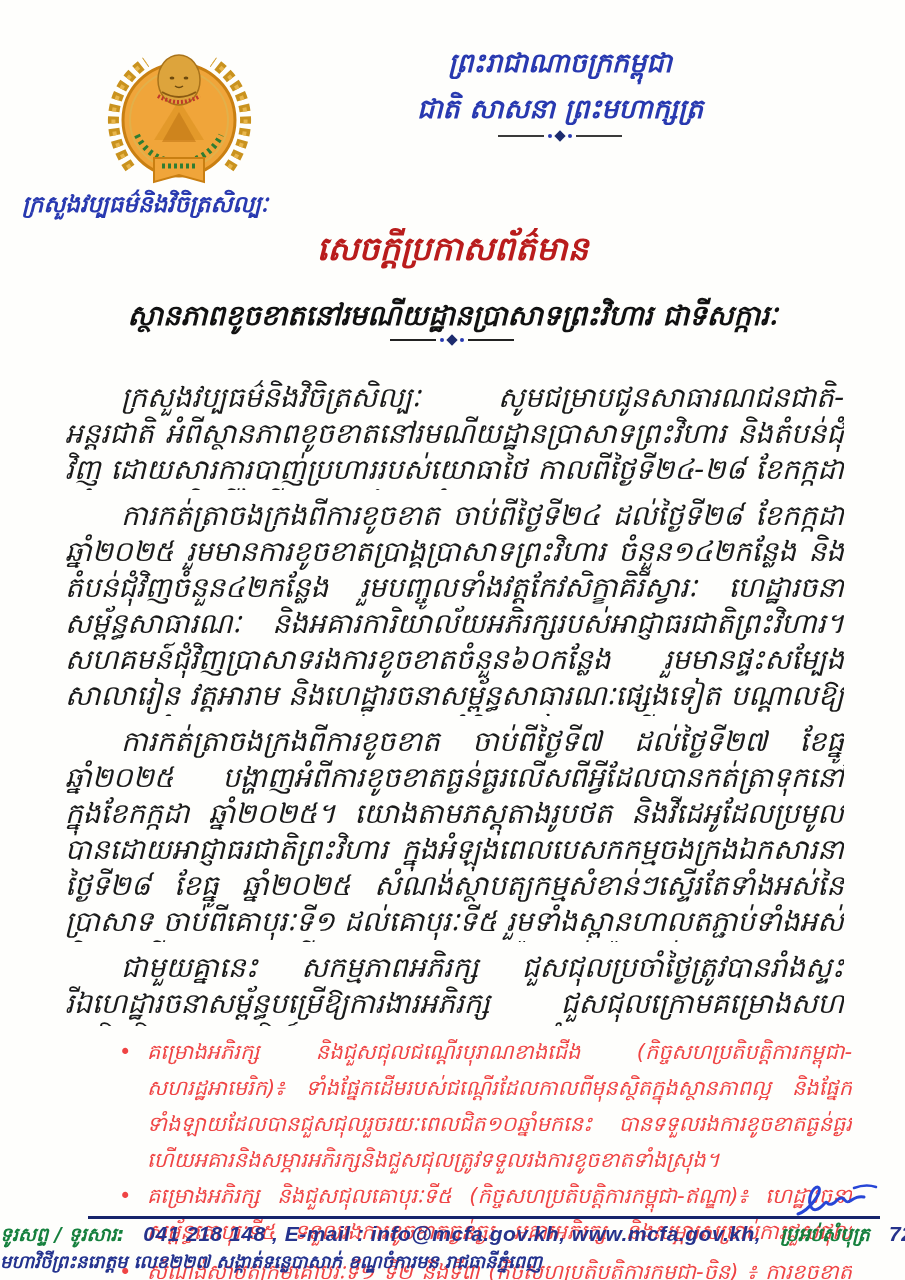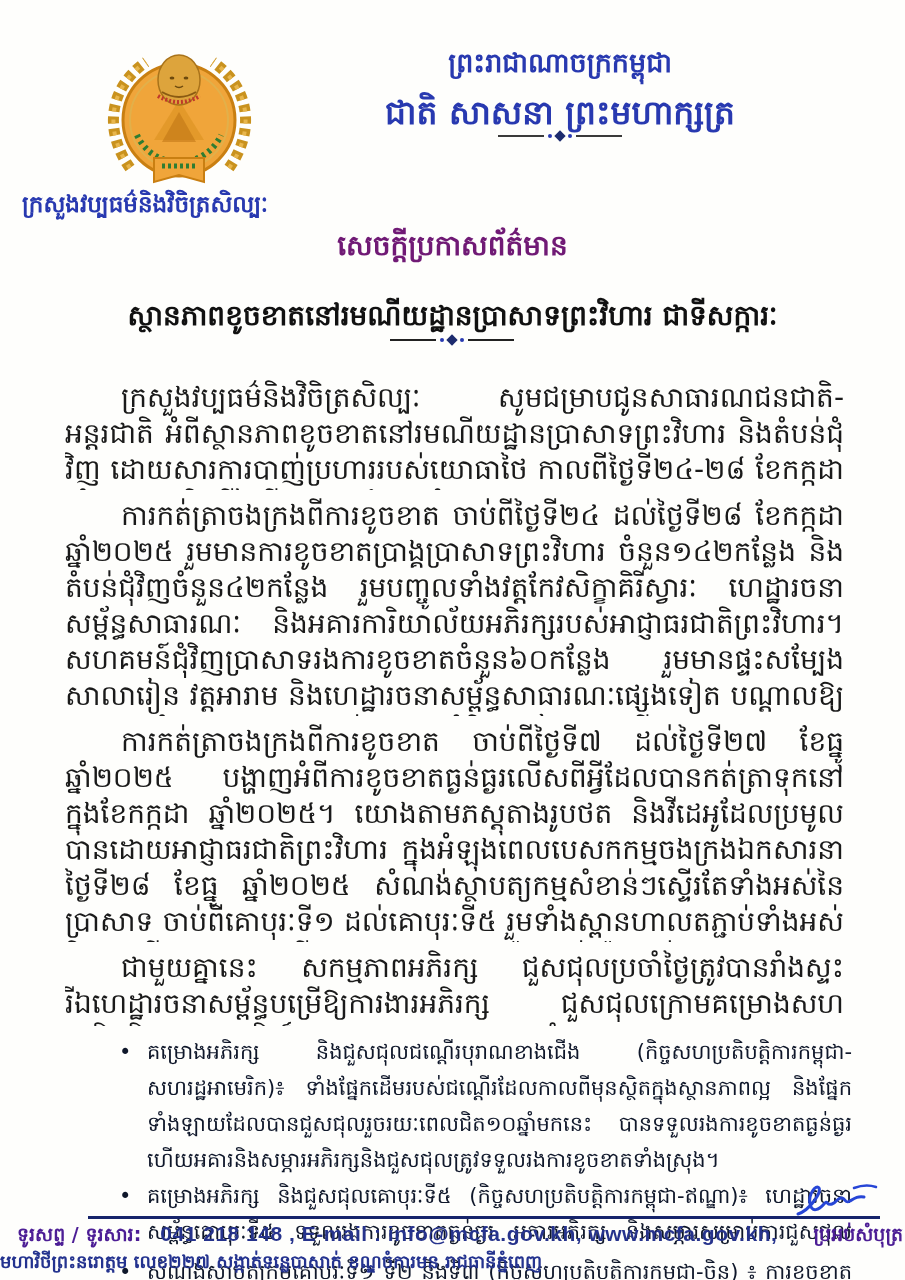--- a/index.html
+++ b/index.html
@@ -1,64 +1,64 @@
 <!DOCTYPE html>
 <html><head>
 <meta charset="utf-8">
 <style>
   html,body{margin:0;padding:0;background:#888;}
   .page{
     position:relative;width:905px;height:1280px;margin:0 auto;
     background:#fefefc;overflow:hidden;
-    font-family:"DejaVu Sans",sans-serif;color:#151515;
+    font-family:"DejaVu Sans",sans-serif;color:#151515;font-style:italic;
   }
   
   .emblem{position:absolute;left:92px;top:40px;width:175px;height:152px;}
   .kingdom-l1{position:absolute;top:46px;left:370px;width:380px;text-align:center;
     font-size:27px;font-weight:700;color:#2839b0;}
   .kingdom-l2{position:absolute;top:92px;left:370px;width:380px;text-align:center;
-    font-size:33px;font-weight:700;color:#2839b0;}
+    font-size:27px;font-weight:700;color:#2839b0;}
   .ministry{position:absolute;top:190px;left:22px;width:330px;text-align:left;
     font-size:23px;font-weight:700;color:#2839b0;}
   
   .orn{position:absolute;display:flex;align-items:center;justify-content:center;gap:4px;}
   .orn .bar{height:2px;width:46px;background:#3a3a3a;}
   .orn .dot{width:4px;height:4px;border-radius:50%;background:#2839b0;}
   .orn .dia{width:8px;height:8px;background:#1c2b6e;transform:rotate(45deg);}
   .orn1{top:132px;left:460px;width:200px;}
   .orn2{top:336px;left:352px;width:200px;}
   .orn2 .bar{background:#222;}
   
   .title-1{position:absolute;top:228px;left:0;width:905px;text-align:center;
-    font-size:28px;font-weight:700;color:#701a75;}
+    font-size:33px;font-weight:700;color:#b91c1c;}
   .title-2{position:absolute;top:266px;left:0;width:905px;text-align:center;
     font-size:25px;font-weight:700;color:#111;}
   .title-3{position:absolute;top:298px;left:0;width:905px;text-align:center;
     font-size:28px;font-weight:700;color:#111;}
   
   .body-text{position:absolute;left:57px;top:372px;width:795px;}
   .para{margin:8px;font-size:28px;line-height:36px;text-align:justify;
     text-indent:56px;color:#1a1a1a;overflow:hidden;}
   .p1{max-height:110px;}
   .p2{max-height:218px;}
   .p3{max-height:218px;}
   .p4{max-height:76px;}
   ul.blist{margin:6px 0 0 0;padding:0 0 0 62px;list-style:none;}
   ul.blist li{position:relative;margin:0;font-size:21px;line-height:36px;
-    text-align:justify;color:#0f172a;padding-left:28px;overflow:hidden;}
+    text-align:justify;color:#ef4444;padding-left:28px;overflow:hidden;}
   ul.blist li::before{content:"•";position:absolute;left:0;top:0;font-size:21px;}
   .b1{max-height:148px;}
   .b2{max-height:76px;}
   .b3{max-height:40px;}
   
   .signature{position:absolute;top:1180px;left:792px;width:100px;height:44px;}
   .foot-rule{position:absolute;top:1216px;left:88px;width:792px;height:3px;background:#16246b;}
   .foot-line1{position:absolute;top:1222px;left:0;width:905px;text-align:center;
     white-space:nowrap;}
-  .foot-line1 .kh{font-size:19px;font-weight:700;color:#4c1d95;padding-left:17px;}
+  .foot-line1 .kh{font-size:19px;font-weight:700;color:#15803d;}
   .foot-line1 .lat{font-size:21px;font-weight:700;color:#26338c;
     font-family:"Liberation Sans",sans-serif;letter-spacing:.5px;}
   .foot-line2{position:absolute;top:1250px;left:0;width:905px;text-align:left;
     font-size:18px;font-weight:700;color:#24338f;}
   .sp{display:inline-block;width:14px;}
 </style>
 </head>
 <body>
 
 <div class="page">

